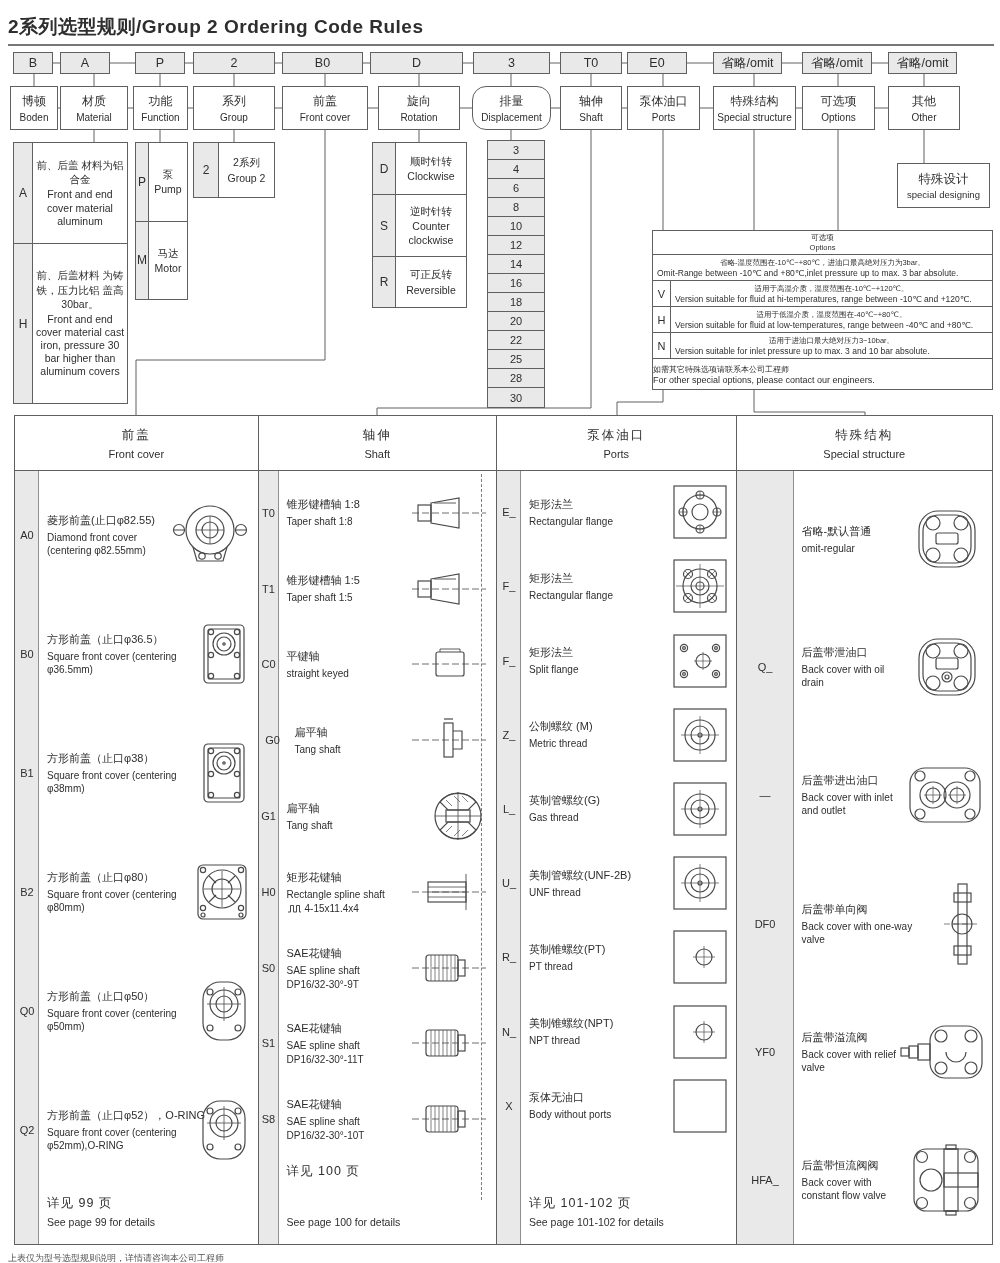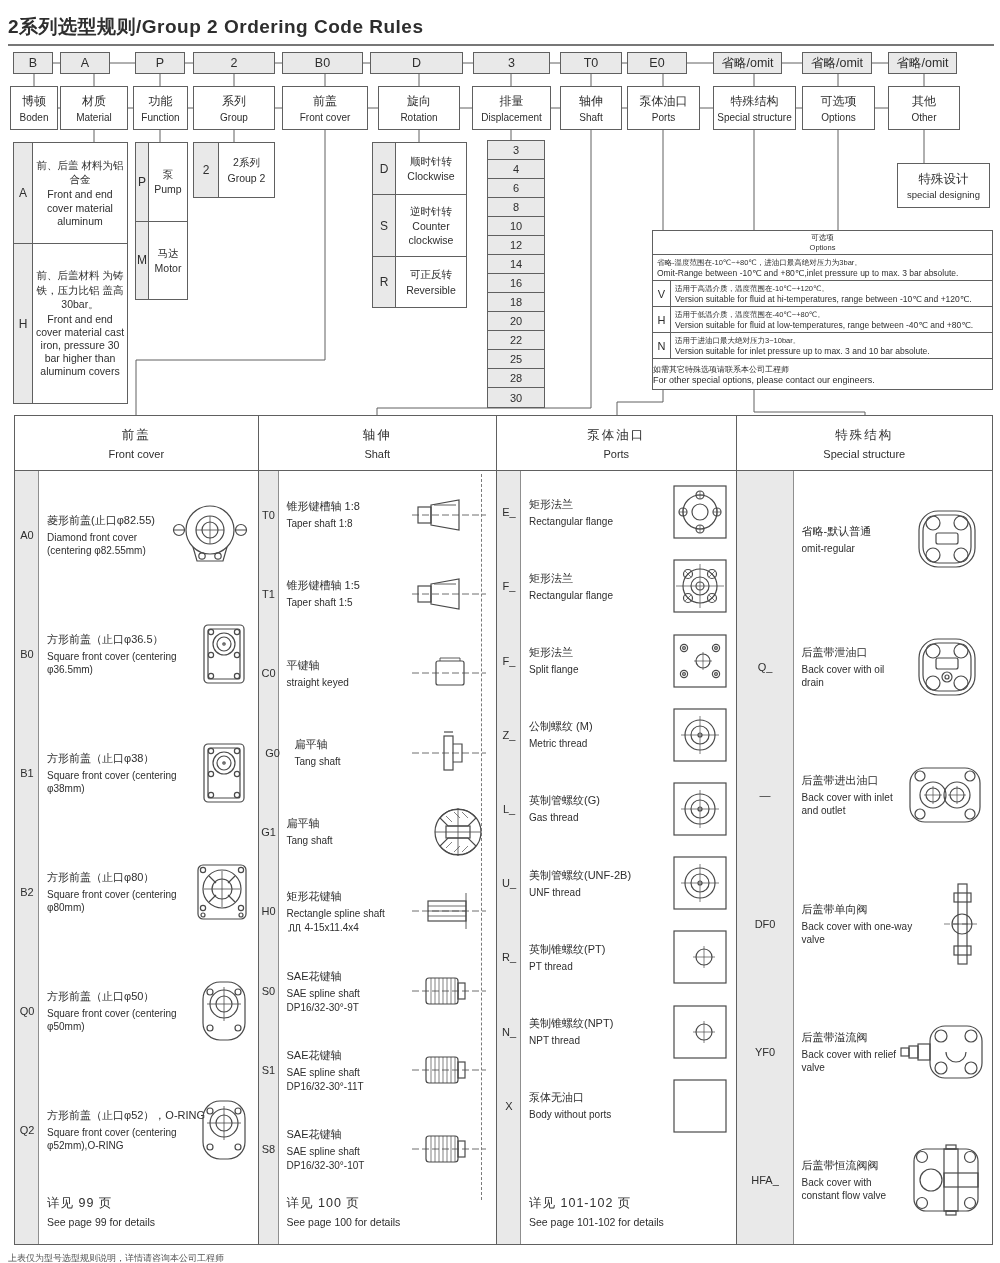--- a/index.html
+++ b/index.html
@@ -34,21 +34,21 @@
 #rotD{height:52px}#rotS{height:62px}#rotR{flex:1}
 #dispCol{left:487px;top:140px;width:58px;border:1px solid #606060;position:absolute;z-index:1;background:#fff}
 .dcell{height:19px;background:#e9e9e9;border-bottom:1px solid #606060;display:flex;align-items:center;justify-content:center;font-size:11px}
 .dcell:last-child{border-bottom:none}
 #optionsBox{left:652px;top:230px;width:341px;height:160px}
 .ohead{height:24px;border-bottom:1px solid #606060;display:flex;flex-direction:column;align-items:center;justify-content:center}
 .ohead .cn{font-size:7.5px}.ohead .en{font-size:7.5px}
 .orow{height:26px;border-bottom:1px solid #606060;display:flex}
 .ocode{width:18px;border-right:1px solid #606060;display:flex;align-items:center;justify-content:center;font-size:11px;flex:none}
 .otext{flex:1;display:flex;flex-direction:column;justify-content:center;padding:1px 4px;min-width:0}
-.otext .cn{font-size:7.5px;white-space:nowrap;overflow:hidden}
+.otext .cn{font-size:7.5px;text-align:center;white-space:nowrap;overflow:hidden}
 .otext .en{font-size:8.5px;white-space:nowrap;overflow:hidden}
 .ofoot{flex:1;display:flex;flex-direction:column;align-items:flex-start;justify-content:center}
 .ofoot .cn{font-size:8px}.ofoot .en{font-size:9px}
 #sdesignBox{left:897px;top:163px;width:93px;height:45px;align-items:center;justify-content:center}
 #sdesignBox .cn{font-size:12.5px}
 #sdesignBox .en{font-size:9.5px;margin-top:1px;white-space:nowrap}
 #bigtable{left:14px;top:415px;width:979px;height:830px;flex-direction:row}
 .bigcol{position:relative;height:100%;border-right:1px solid #606060;display:flex;flex-direction:column;min-width:0}
 .bigcol:last-child{border-right:none}
 .bighead{height:55px;border-bottom:1px solid #606060;display:flex;flex-direction:column;align-items:center;justify-content:center;background:#fff;position:relative;z-index:2}
@@ -543,21 +543,21 @@
               <svg class="draw" width="78" height="44" viewBox="0 0 78 44">
                 <g fill="none" stroke="#4a4a4a" stroke-width="1.2">
                   <path d="M2 22 H76" stroke-dasharray="7 3" stroke-width="0.8"></path>
                   <rect x="16" y="9" width="32" height="26" rx="3"></rect>
                   <path d="M21 9 V35 M25 9 V35 M29 9 V35 M33 9 V35 M37 9 V35 M41 9 V35 M45 9 V35" stroke-width="0.7"></path>
                   <rect x="48" y="14" width="7" height="16"></rect>
                 </g>
               </svg>
             </div>
           </div>
-          <div class="efooter" style="padding-left: 28px;">
+          <div class="efooter" style="padding-left: 28px; gap: 32px;">
             <div class="cn">详见 100 页</div>
             <div class="en">See page 100 for details</div>
           </div>
         </div>
       <div class="dashline" style="left:222px"></div>
     </div>
     <div class="bigcol" style="width:240px">
       <div class="bighead">
         <div class="cn">泵体油口</div>
         <div class="en">Ports</div>
@@ -903,21 +903,21 @@
     <div class="labelbox" style="left: 282px; width: 86px;">
       <div class="cn">前盖</div>
       <div class="en">Front cover</div>
     </div>
     <div class="codebox" style="left: 370px; width: 93px;">D</div>
     <div class="labelbox" style="left: 378px; width: 82px;">
       <div class="cn">旋向</div>
       <div class="en">Rotation</div>
     </div>
     <div class="codebox" style="left: 473px; width: 77px;">3</div>
-    <div class="labelbox" style="left: 472px; width: 79px;">
+    <div class="labelbox" style="left: 472px; width: 79px; border-radius: 14px;">
       <div class="cn">排量</div>
       <div class="en">Displacement</div>
     </div>
     <div class="codebox" style="left: 560px; width: 62px;">T0</div>
     <div class="labelbox" style="left: 560px; width: 62px;">
       <div class="cn">轴伸</div>
       <div class="en">Shaft</div>
     </div>
     <div class="codebox" style="left: 627px; width: 60px;">E0</div>
     <div class="labelbox" style="left: 627px; width: 73px;">

